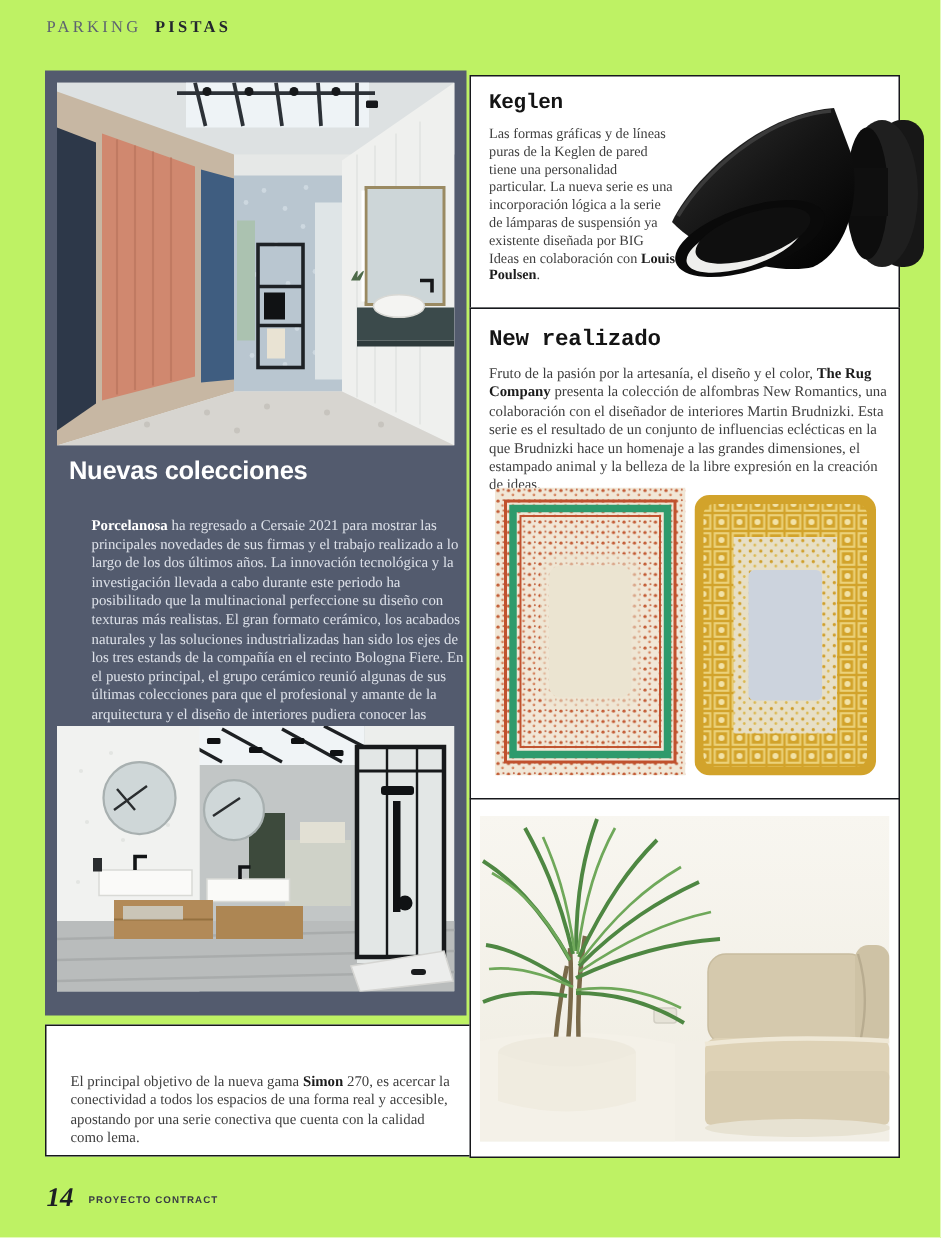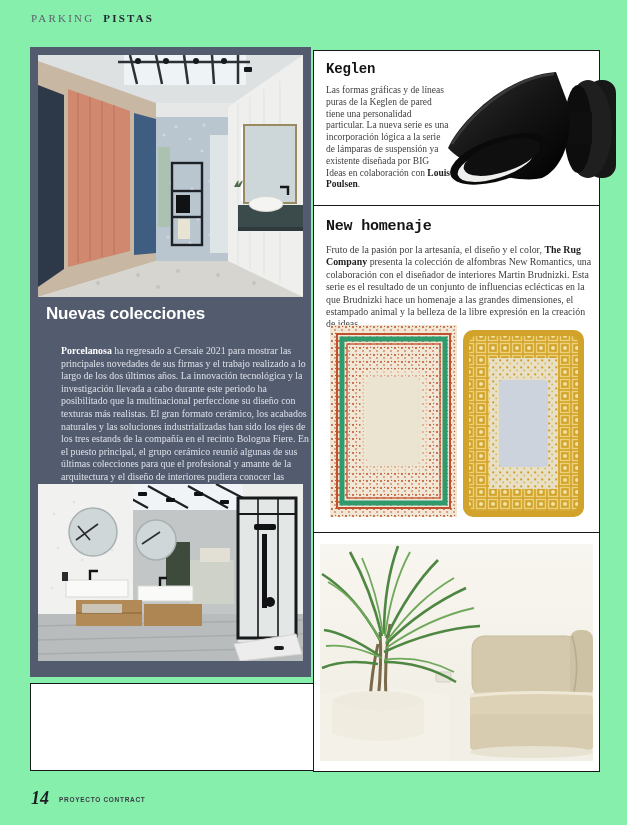--- a/index.html
+++ b/index.html
@@ -1,16 +1,16 @@
 <!DOCTYPE html>
 <html><head>
 <meta charset="utf-8">
 <style>
   html,body{margin:0;padding:0;background:#ffffff;}
-  .page{position:relative;width:627px;height:825px;background:#86efac;
+  .page{position:relative;width:627px;height:825px;background:#bef264;
         font-family:"Liberation Serif",serif;overflow:hidden;}
 
   
   .hdr{position:absolute;left:31px;top:12px;font-size:11px;letter-spacing:2.2px;}
   .hdr .sec{color:#5d6270;}
   .hdr .ttl{color:#23262e;font-weight:bold;margin-left:4px;}
   .ftr{position:absolute;left:31px;top:788px;}
   .ftr .num{font-size:18px;font-weight:bold;color:#1c1e24;font-style:italic;}
   .ftr .mag{font-family:"Liberation Sans",sans-serif;font-size:6.5px;font-weight:bold;
             letter-spacing:0.7px;color:#3a3d44;margin-left:6px;vertical-align:2px;}
@@ -214,20 +214,21 @@
         <rect x="224" y="50" width="5" height="74" fill="#101214"></rect>
         <rect x="216" y="40" width="22" height="6" rx="2" fill="#101214"></rect>
         <circle cx="232" cy="118" r="5" fill="#101214"></circle>
         <polygon points="196,160 258,150 264,170 202,177" fill="#ecedec" stroke="#d5d5d2"></polygon>
         <rect x="236" y="162" width="10" height="4" rx="2" fill="#1a1c1e"></rect>
       </svg>
     </div>
   </div>
 
   <div class="box" id="box-espacios">
+    <p class="body-text" id="espacios-body"><span>El principal objetivo de la nueva gama </span><b>Simon</b><span> 270, es acercar la conectividad a todos los espacios de una forma real y accesible, apostando por una serie conectiva que cuenta con la calidad como lema.</span></p>
   </div>
 
   <div class="box" id="box-keglen">
     <h3 class="h3" id="keglen-title">Keglen</h3>
     <p class="body-text" id="keglen-body"><span>Las formas gráficas y de líneas puras de la Keglen de pared tiene una personalidad particular. La nueva serie es una incorporación lógica a la serie de lámparas de suspensión ya existente diseñada por BIG Ideas en colaboración con </span><b>Louis Poulsen</b><span>.</span></p>
   </div>
 
   <div class="ph" id="lamp-photo" title="Black conical Keglen wall lamp with round wall mount">
     <svg viewBox="0 0 180 146" preserveAspectRatio="none" role="img">
       <defs>
@@ -243,21 +244,21 @@
       <rect x="112" y="56" width="42" height="32" fill="#0f0f0f"></rect>
       <path d="M118 16 C 66 20, 22 66, 10 92 C 30 114, 80 128, 104 122 C 126 112, 136 78, 130 48 Z" fill="url(#g-cone)"></path>
       <path d="M116 18 C 70 22, 30 62, 14 88" stroke="#3b3b3b" stroke-width="2.5" fill="none"></path>
       <ellipse cx="62" cy="103" rx="52" ry="21" fill="#0a0a0a" transform="rotate(-18 62 103)"></ellipse>
       <ellipse cx="58" cy="107" rx="40" ry="15" fill="#efefed" transform="rotate(-18 58 107)"></ellipse>
       <ellipse cx="64" cy="101" rx="40" ry="15" fill="#0f0f0f" transform="rotate(-18 64 101)"></ellipse>
     </svg>
   </div>
 
   <div class="box" id="box-romantics">
-    <h3 class="h3" id="romantics-title">New homenaje</h3>
+    <h3 class="h3" id="romantics-title">New realizado</h3>
     <p class="body-text" id="romantics-body"><span>Fruto de la pasión por la artesanía, el diseño y el color, </span><b>The Rug Company</b><span> presenta la colección de alfombras New Romantics, una colaboración con el diseñador de interiores Martin Brudnizki. Esta serie es el resultado de un conjunto de influencias eclécticas en la que Brudnizki hace un homenaje a las grandes dimensiones, el estampado animal y la belleza de la libre expresión en la creación de ideas.</span></p>
   </div>
 
   <div class="ph" id="rug-left" title="Cream rug with terracotta animal-print speckle and green border">
     <svg viewBox="0 0 127 192" preserveAspectRatio="none" role="img">
       <defs>
         <pattern id="p-spk" width="7" height="7" patternUnits="userSpaceOnUse">
           <rect width="7" height="7" fill="#f1e7d7"></rect>
           <circle cx="2" cy="2" r="1.1" fill="#c25a33"></circle>
           <circle cx="5" cy="5" r="0.9" fill="#d4805a"></circle>

